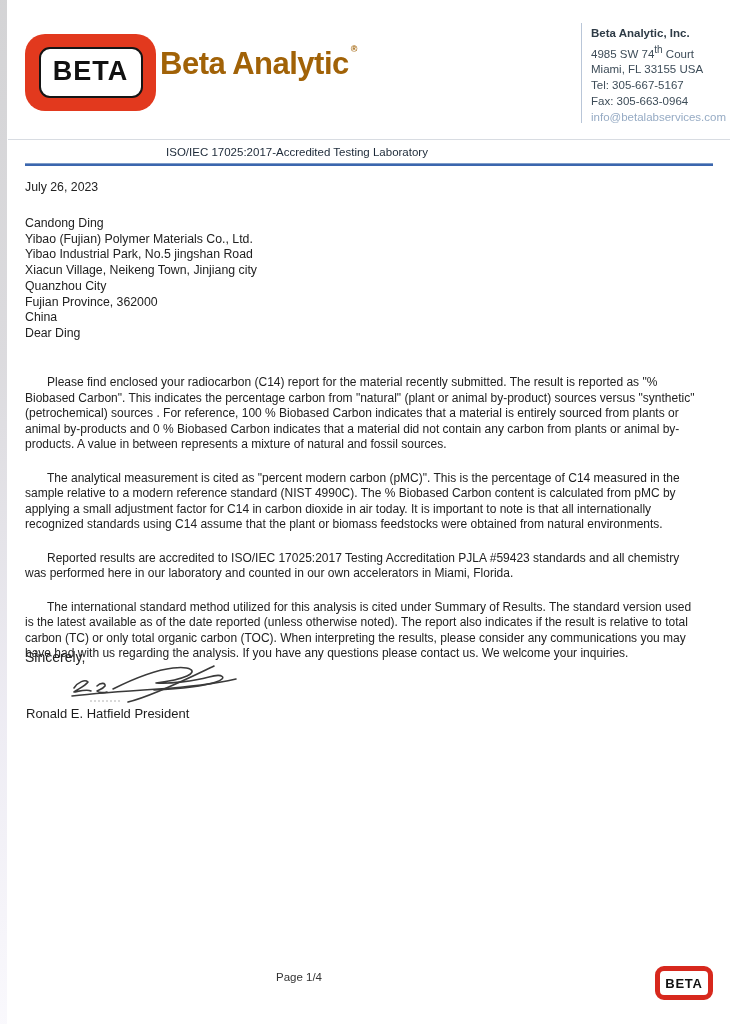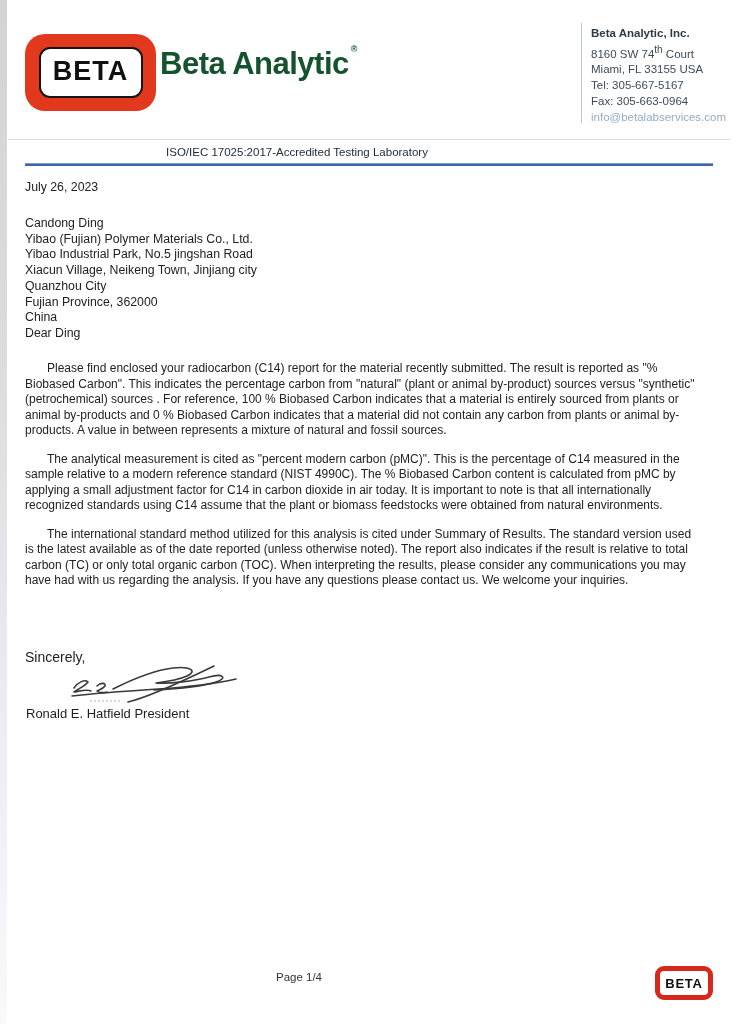--- a/index.html
+++ b/index.html
@@ -27,21 +27,21 @@
   }
   .logo-inner{
     width:104px;height:51px;background:#ffffff;border:2.5px solid #151515;border-radius:11px;
     display:flex;align-items:center;justify-content:center;
   }
   .logo-text{
     font-size:27px;font-weight:bold;color:#111;letter-spacing:1px;line-height:1;
     transform:translateY(-1px);
   }
   .brand{position:absolute;left:160px;top:47px;}
-  .brand-name{font-size:31px;font-weight:bold;color:#14532d;letter-spacing:-0.5px;line-height:1.1;}
+  .brand-name{font-size:31px;font-weight:bold;color:#a16207;letter-spacing:-0.5px;line-height:1.1;}
   .brand-reg{font-size:9px;vertical-align:top;position:relative;top:-2px;left:2px;font-weight:bold;}
   .brand-sub{font-size:14px;color:#1c1c1c;letter-spacing:0.6px;margin-top:1px;}
   .header-divider{
     position:absolute;left:581px;top:23px;width:1px;height:100px;background:#b9c6d8;
   }
   .contact{
     position:absolute;left:591px;top:26px;width:140px;
     font-size:11.5px;line-height:15.8px;color:#3d4c58;
   }
   .contact .company{font-weight:bold;color:#2e3b46;}
@@ -54,21 +54,21 @@
     font-size:11.5px;color:#1b2837;
   }
   .blue-rule{
     position:absolute;left:25px;top:163px;width:688px;height:3px;
     background:var(--rule-blue);border-top:1px solid #7e9cc8;
   }
   
   .date{position:absolute;left:25px;top:180px;font-size:12.3px;color:var(--body-text);}
   .recipient{position:absolute;left:25px;top:216px;font-size:12.3px;line-height:15.7px;color:var(--body-text);}
   .paragraphs{position:absolute;left:25px;top:357px;width:678px;font-size:12px;line-height:15.5px;color:var(--body-text);}
-  .paragraphs p{text-indent:22px;margin:4px 0 13px 0;}
+  .paragraphs p{text-indent:22px;margin:18px 0 13px 0;}
   .closing{position:absolute;left:25px;top:649px;font-size:14px;color:var(--body-text);}
   .signature{position:absolute;left:68px;top:662px;width:178px;height:48px;}
   .signer{position:absolute;left:26px;top:706px;font-size:13px;color:#1e1e1e;}
   
   .page-number{
     position:absolute;left:0;top:971px;width:598px;text-align:center;
     font-size:11.5px;color:#333;
   }
   .footer-logo{
     position:absolute;left:655px;top:966px;width:58px;height:34px;
@@ -90,21 +90,21 @@
   </div>
 
   <div class="brand">
     <div class="brand-name"><span>Beta Analytic</span><span class="brand-reg">®</span></div>
   </div>
 
   <div class="header-divider"></div>
 
   <div class="contact">
     <div class="company">Beta Analytic, Inc.</div>
-    <div><span>8160 SW 74</span><sup>th</sup><span> Court</span></div>
+    <div><span>4985 SW 74</span><sup>th</sup><span> Court</span></div>
     <div>Miami, FL 33155 USA</div>
     <div>Tel: 305-667-5167</div>
     <div>Fax: 305-663-0964</div>
     <div class="email">info@betalabservices.com</div>
   </div>
 
   <div class="top-rule"></div>
   <div class="accred-text">ISO/IEC 17025:2017-Accredited Testing Laboratory</div>
   <div class="blue-rule"></div>
 
@@ -117,20 +117,21 @@
     <div>Xiacun Village, Neikeng Town, Jinjiang city</div>
     <div>Quanzhou City</div>
     <div>Fujian Province, 362000</div>
     <div>China</div>
     <div>Dear Ding</div>
   </div>
 
   <div class="paragraphs">
     <p>Please find enclosed your radiocarbon (C14) report for the material recently submitted. The result is reported as "% Biobased Carbon". This indicates the percentage carbon from "natural" (plant or animal by-product) sources versus "synthetic" (petrochemical) sources . For reference, 100 % Biobased Carbon indicates that a material is entirely sourced from plants or animal by-products and 0 % Biobased Carbon indicates that a material did not contain any carbon from plants or animal by-products. A value in between represents a mixture of natural and fossil sources.</p>
     <p>The analytical measurement is cited as "percent modern carbon (pMC)". This is the percentage of C14 measured in the sample relative to a modern reference standard (NIST 4990C). The % Biobased Carbon content is calculated from pMC by applying a small adjustment factor for C14 in carbon dioxide in air today. It is important to note is that all internationally recognized standards using C14 assume that the plant or biomass feedstocks were obtained from natural environments.</p>
+    <p>Reported results are accredited to ISO/IEC 17025:2017 Testing Accreditation PJLA #59423 standards and all chemistry was performed here in our laboratory and counted in our own accelerators in Miami, Florida.</p>
     <p>The international standard method utilized for this analysis is cited under Summary of Results. The standard version used is the latest available as of the date reported (unless otherwise noted). The report also indicates if the result is relative to total carbon (TC) or only total organic carbon (TOC). When interpreting the results, please consider any communications you may have had with us regarding the analysis. If you have any questions please contact us. We welcome your inquiries.</p>
   </div>
 
   <div class="closing">Sincerely,</div>
 
   <svg class="signature" viewBox="0 0 178 48" xmlns="http://www.w3.org/2000/svg" aria-hidden="true">
     <g fill="none" stroke="#3a3a3a" stroke-width="1.6" stroke-linecap="round" stroke-linejoin="round">
       <path d="M6,26 C10,20 17,17 20,20 C17,24 10,27 6,30 C12,29 19,27 23,29"></path>
       <path d="M29,24 C33,20 38,21 37,24 C35,27 30,28 29,29 C31,31 36,31 39,30"></path>
       <path d="M4,34 C30,31 60,29 90,27 C120,25 150,21 168,17"></path>

